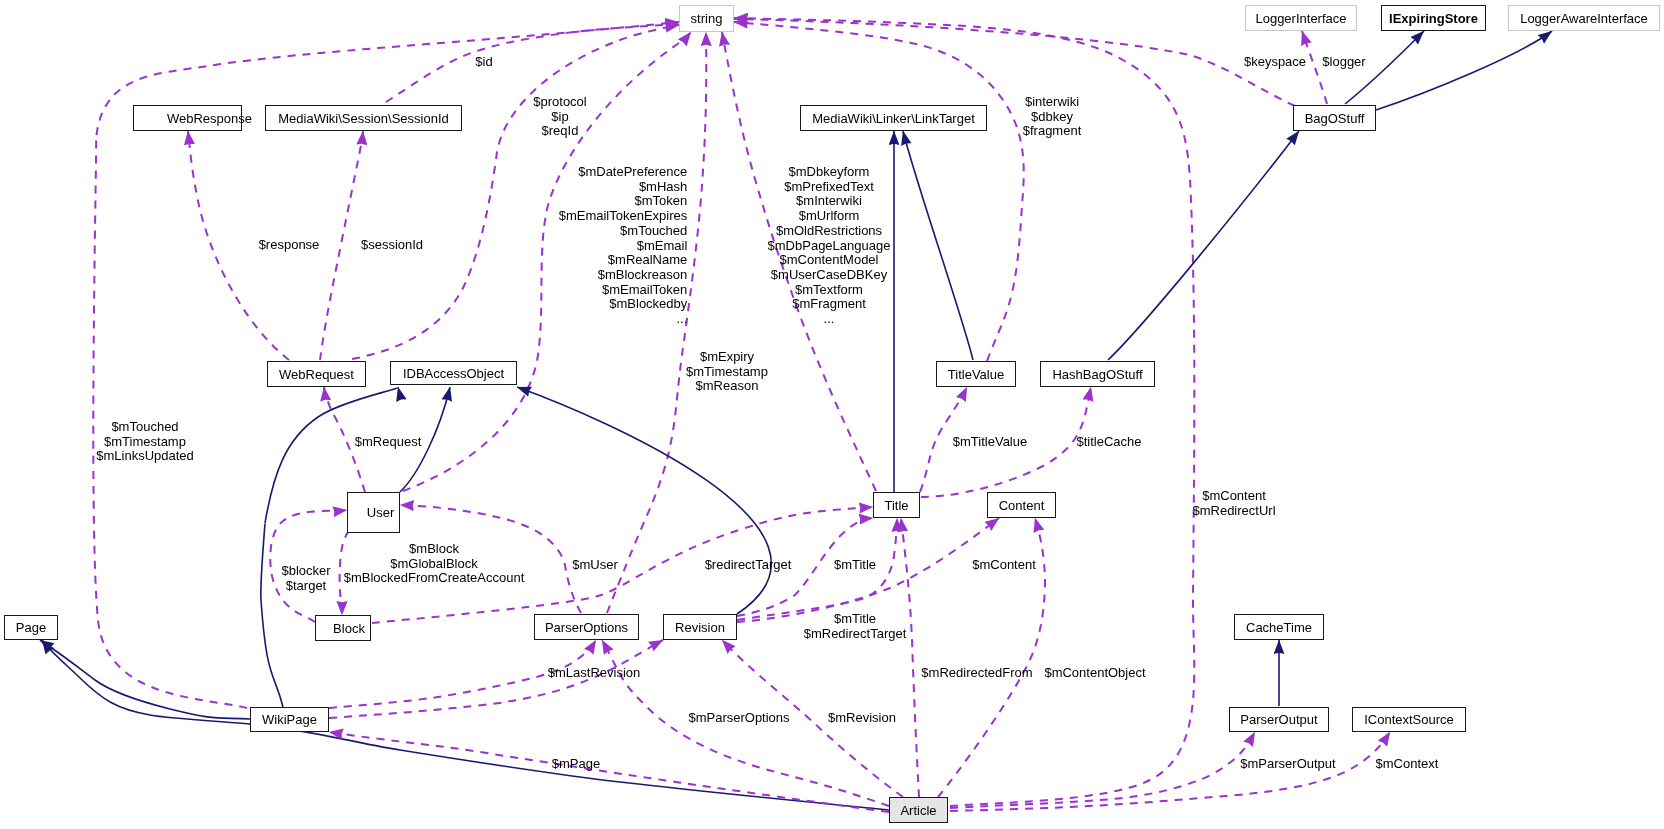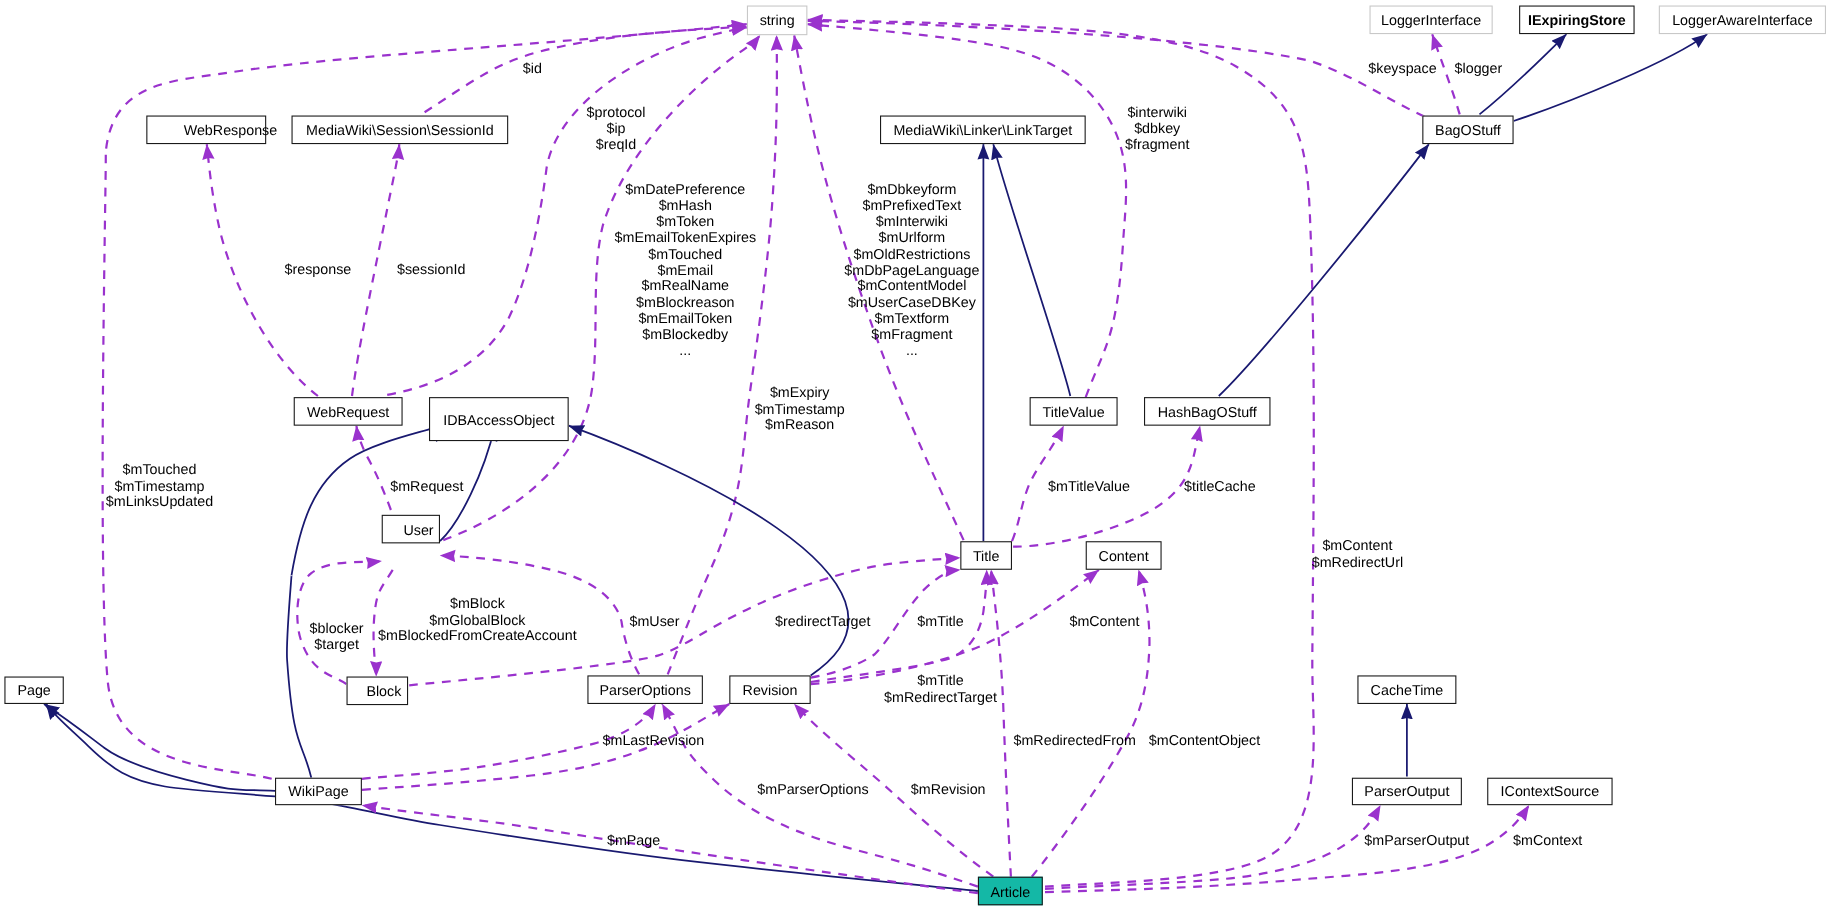--- a/index.html
+++ b/index.html
@@ -4,21 +4,21 @@
 <title>Article Class Reference - Collaboration diagram</title>
 <style>
 html,body{margin:0;padding:0;background:#ffffff;}
 #diagram{position:relative;width:1664px;height:829px;background:#ffffff;overflow:hidden;
  font-family:"Liberation Sans",sans-serif;}
 #edge-layer{position:absolute;left:0;top:0;}
 .node{position:absolute;box-sizing:border-box;background:#ffffff;display:flex;align-items:center;
  justify-content:center;font-size:13px;color:#000000;line-height:1;white-space:nowrap;}
 .node.normal{border:1.6px solid #1a1a1a;}
 .node.plain{border:1.2px solid #c8c8c8;}
-.node.focus{border:1.8px solid #1a1a1a;background:#14b8a6;}
+.node.focus{border:1.8px solid #1a1a1a;background:#e5e5e5;}
 .edge-label{position:absolute;font-size:13px;color:#000000;text-align:center;white-space:nowrap;
  transform:translate(-50%,0);line-height:14.7px;}
 path.usage{fill:none;stroke:#9a32cd;stroke-width:2;stroke-dasharray:8,7;}
 path.inherit{fill:none;stroke:#191970;stroke-width:1.6;}
 </style>
 </head>
 <body>
 
 <div id="diagram">
 
@@ -98,30 +98,30 @@
       </div>
       <div class="node normal" style="left: 800px; top: 105px; width: 187px; height: 26px;">
         <span>MediaWiki\Linker\LinkTarget</span>
       </div>
       <div class="node normal" style="left: 1293px; top: 105px; width: 83px; height: 26px;">
         <span>BagOStuff</span>
       </div>
       <div class="node normal" style="left: 267px; top: 361px; width: 99px; height: 26px;">
         <span>WebRequest</span>
       </div>
-      <div class="node normal" style="left: 390px; top: 361px; width: 127px; height: 40px;">
+      <div class="node normal" style="left: 390px; top: 361px; width: 127px; height: 24px;">
         <span>IDBAccessObject</span>
       </div>
       <div class="node normal" style="left: 936px; top: 361px; width: 80px; height: 26px;">
         <span>TitleValue</span>
       </div>
       <div class="node normal" style="left: 1040px; top: 361px; width: 115px; height: 26px;">
         <span>HashBagOStuff</span>
       </div>
-      <div class="node normal" style="left: 347px; top: 468px; width: 53px; height: 26px; padding-left: 14px;">
+      <div class="node normal" style="left: 347px; top: 492px; width: 53px; height: 41px; padding-left: 14px;">
         <span>User</span>
       </div>
       <div class="node normal" style="left: 873px; top: 492px; width: 47px; height: 26px;">
         <span>Title</span>
       </div>
       <div class="node normal" style="left: 987px; top: 492px; width: 69px; height: 26px;">
         <span>Content</span>
       </div>
       <div class="node normal" style="left: 4px; top: 615px; width: 54px; height: 25px;">
         <span>Page</span>
@@ -164,21 +164,21 @@
       <div class="edge-label" style="left: 560px; top: 95px;">
         <div>$protocol</div>
         <div>$ip</div>
         <div>$reqId</div>
       </div>
       <div class="edge-label" style="left: 1052px; top: 95px;">
         <div>$interwiki</div>
         <div>$dbkey</div>
         <div>$fragment</div>
       </div>
-      <div class="edge-label" style="left: 623px; top: 165px;">
+      <div class="edge-label" style="left: 623px; top: 165px; text-align: right;">
         <div>$mDatePreference</div>
         <div>$mHash</div>
         <div>$mToken</div>
         <div>$mEmailTokenExpires</div>
         <div>$mTouched</div>
         <div>$mEmail</div>
         <div>$mRealName</div>
         <div>$mBlockreason</div>
         <div>$mEmailToken</div>
         <div>$mBlockedby</div>

